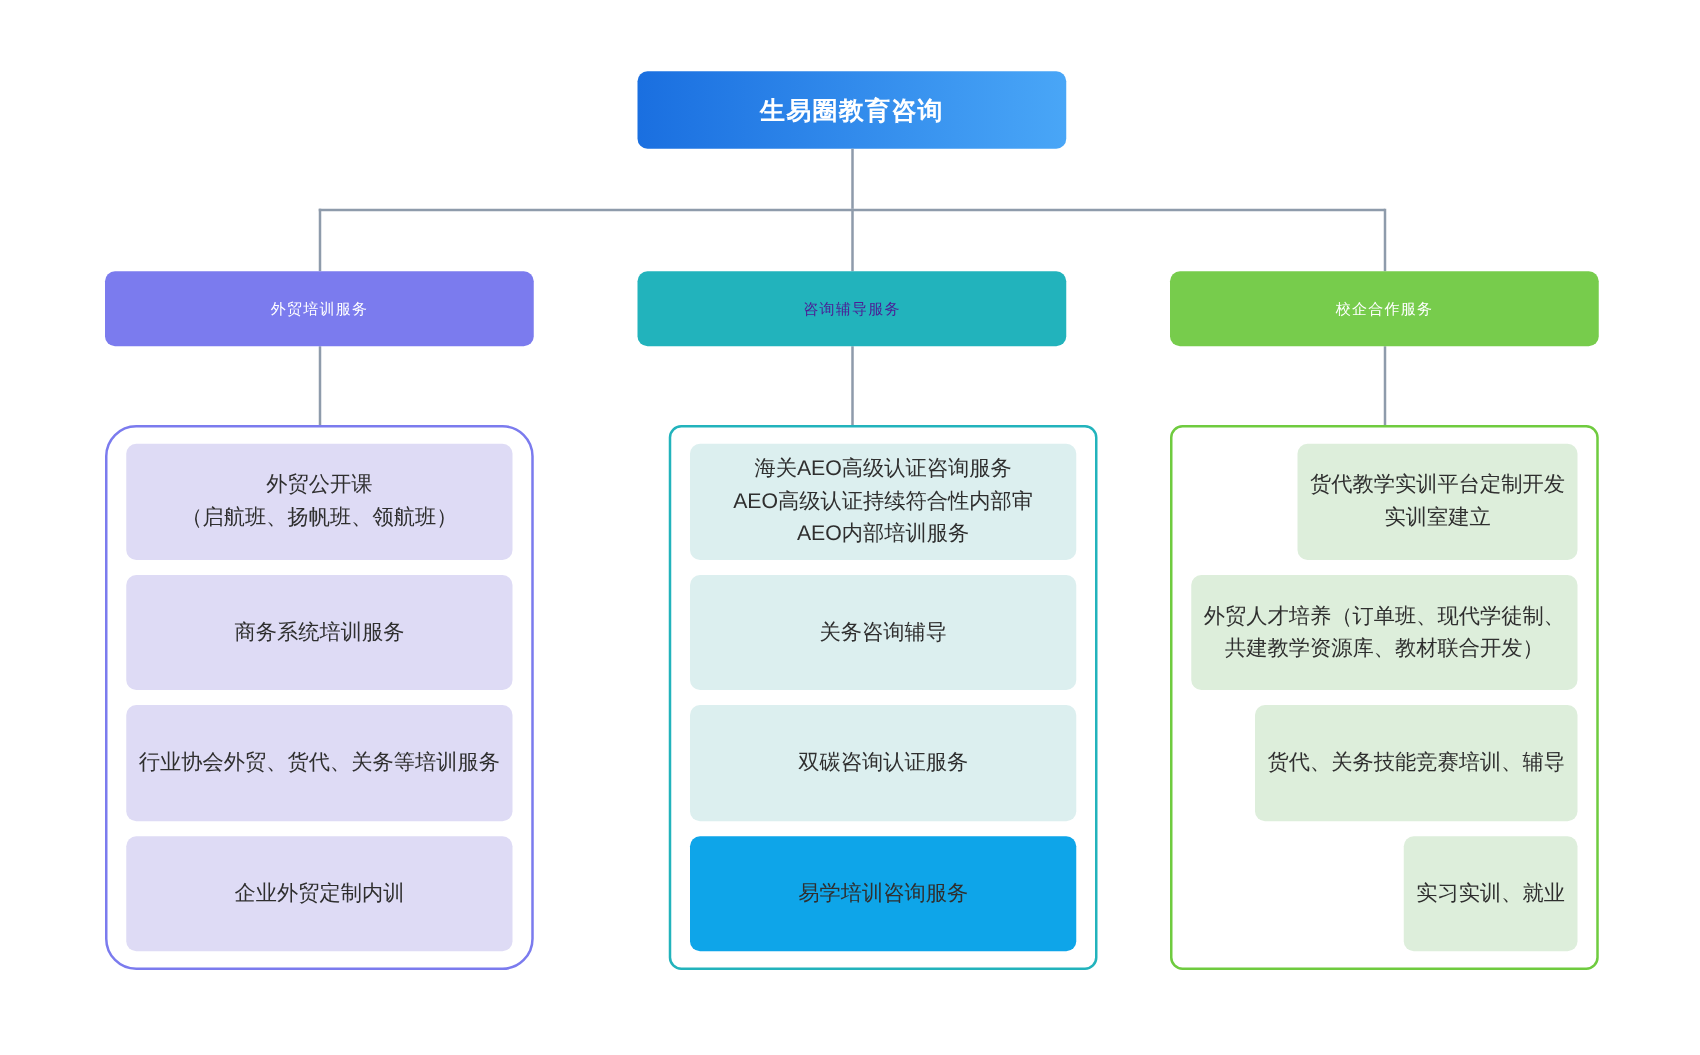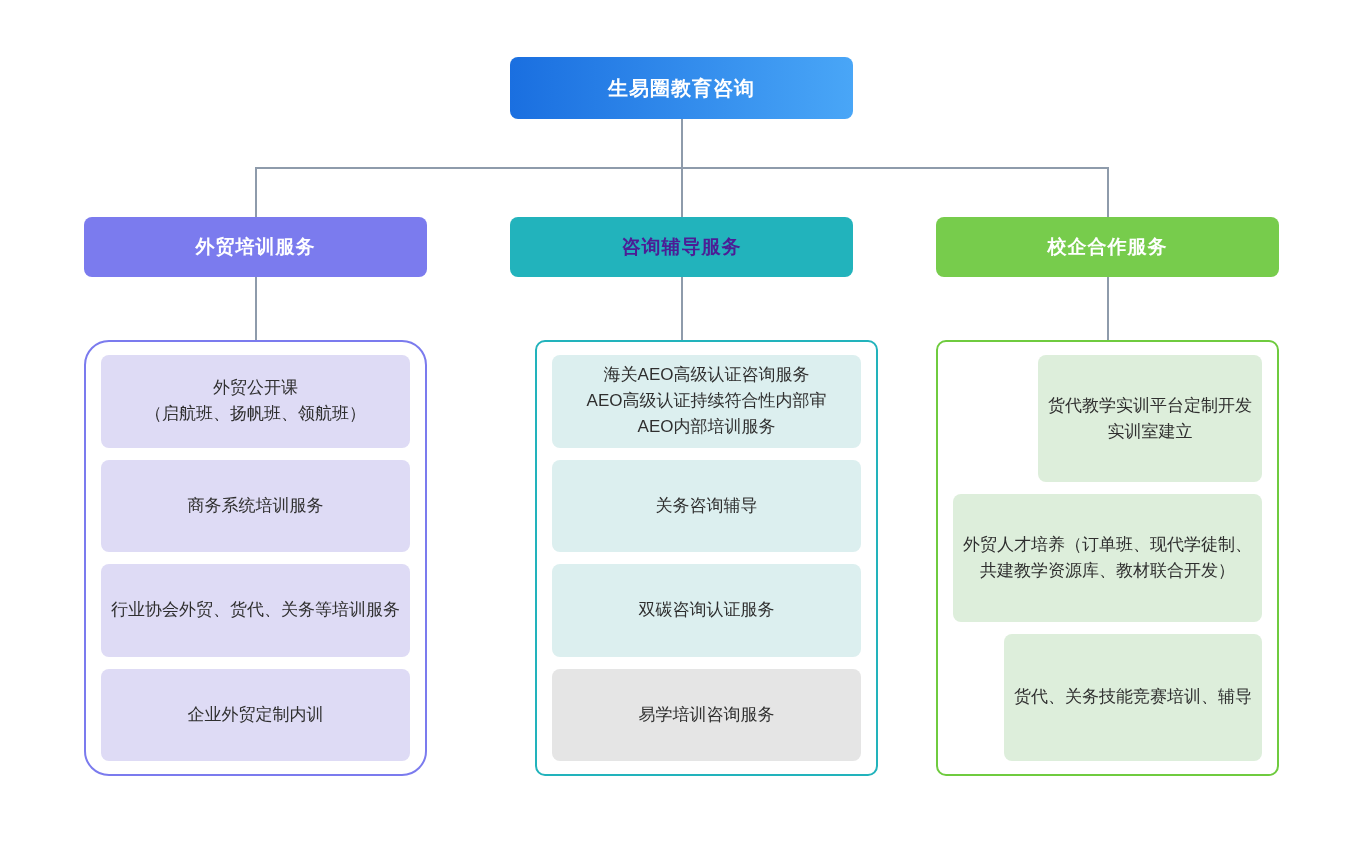--- a/index.html
+++ b/index.html
@@ -49,22 +49,22 @@
   .branch-header {
     position: absolute;
     top: 217px;
     width: 343px;
     height: 60px;
     border-radius: 8px;
     display: flex;
     align-items: center;
     justify-content: center;
     color: #ffffff;
-    font-size: 19px;
-    font-weight: bold;
+    font-size: 12px;
+    font-weight: normal;
     letter-spacing: 1px;
     box-sizing: border-box;
   }
 
   
   .branch-body {
     position: absolute;
     top: 340px;
     width: 343px;
     height: 436px;
@@ -131,26 +131,27 @@
 
   <div class="branch-header col-1" style="background: rgb(34, 179, 188); color: #4c1d95;">
     <span>咨询辅导服务</span>
   </div>
   <div class="branch-body col-1" style="border-color: rgb(34, 179, 188); margin-left: 25px;">
     <div class="item-box" style="background: rgb(220, 239, 239);">海关AEO高级认证咨询服务
 AEO高级认证持续符合性内部审
 AEO内部培训服务</div>
     <div class="item-box" style="background: rgb(220, 239, 239);">关务咨询辅导</div>
     <div class="item-box" style="background: rgb(220, 239, 239);">双碳咨询认证服务</div>
-    <div class="item-box" style="background: #e5e5e5;">易学培训咨询服务</div>
+    <div class="item-box" style="background: #0ea5e9;">易学培训咨询服务</div>
   </div>
 
   <div class="branch-header col-2" style="background: rgb(119, 204, 76); color: rgb(255, 255, 255);">
     <span>校企合作服务</span>
   </div>
   <div class="branch-body col-2" style="border-color: rgb(111, 203, 63); align-items: flex-end;">
     <div class="item-box" style="background: rgb(221, 238, 219);">货代教学实训平台定制开发
 实训室建立</div>
     <div class="item-box" style="background: rgb(221, 238, 219);">外贸人才培养（订单班、现代学徒制、共建教学资源库、教材联合开发）</div>
     <div class="item-box" style="background: rgb(221, 238, 219);">货代、关务技能竞赛培训、辅导</div>
+    <div class="item-box" style="background: rgb(221, 238, 219);">实习实训、就业</div>
   </div>
 
 </div>
 
 </body></html>

